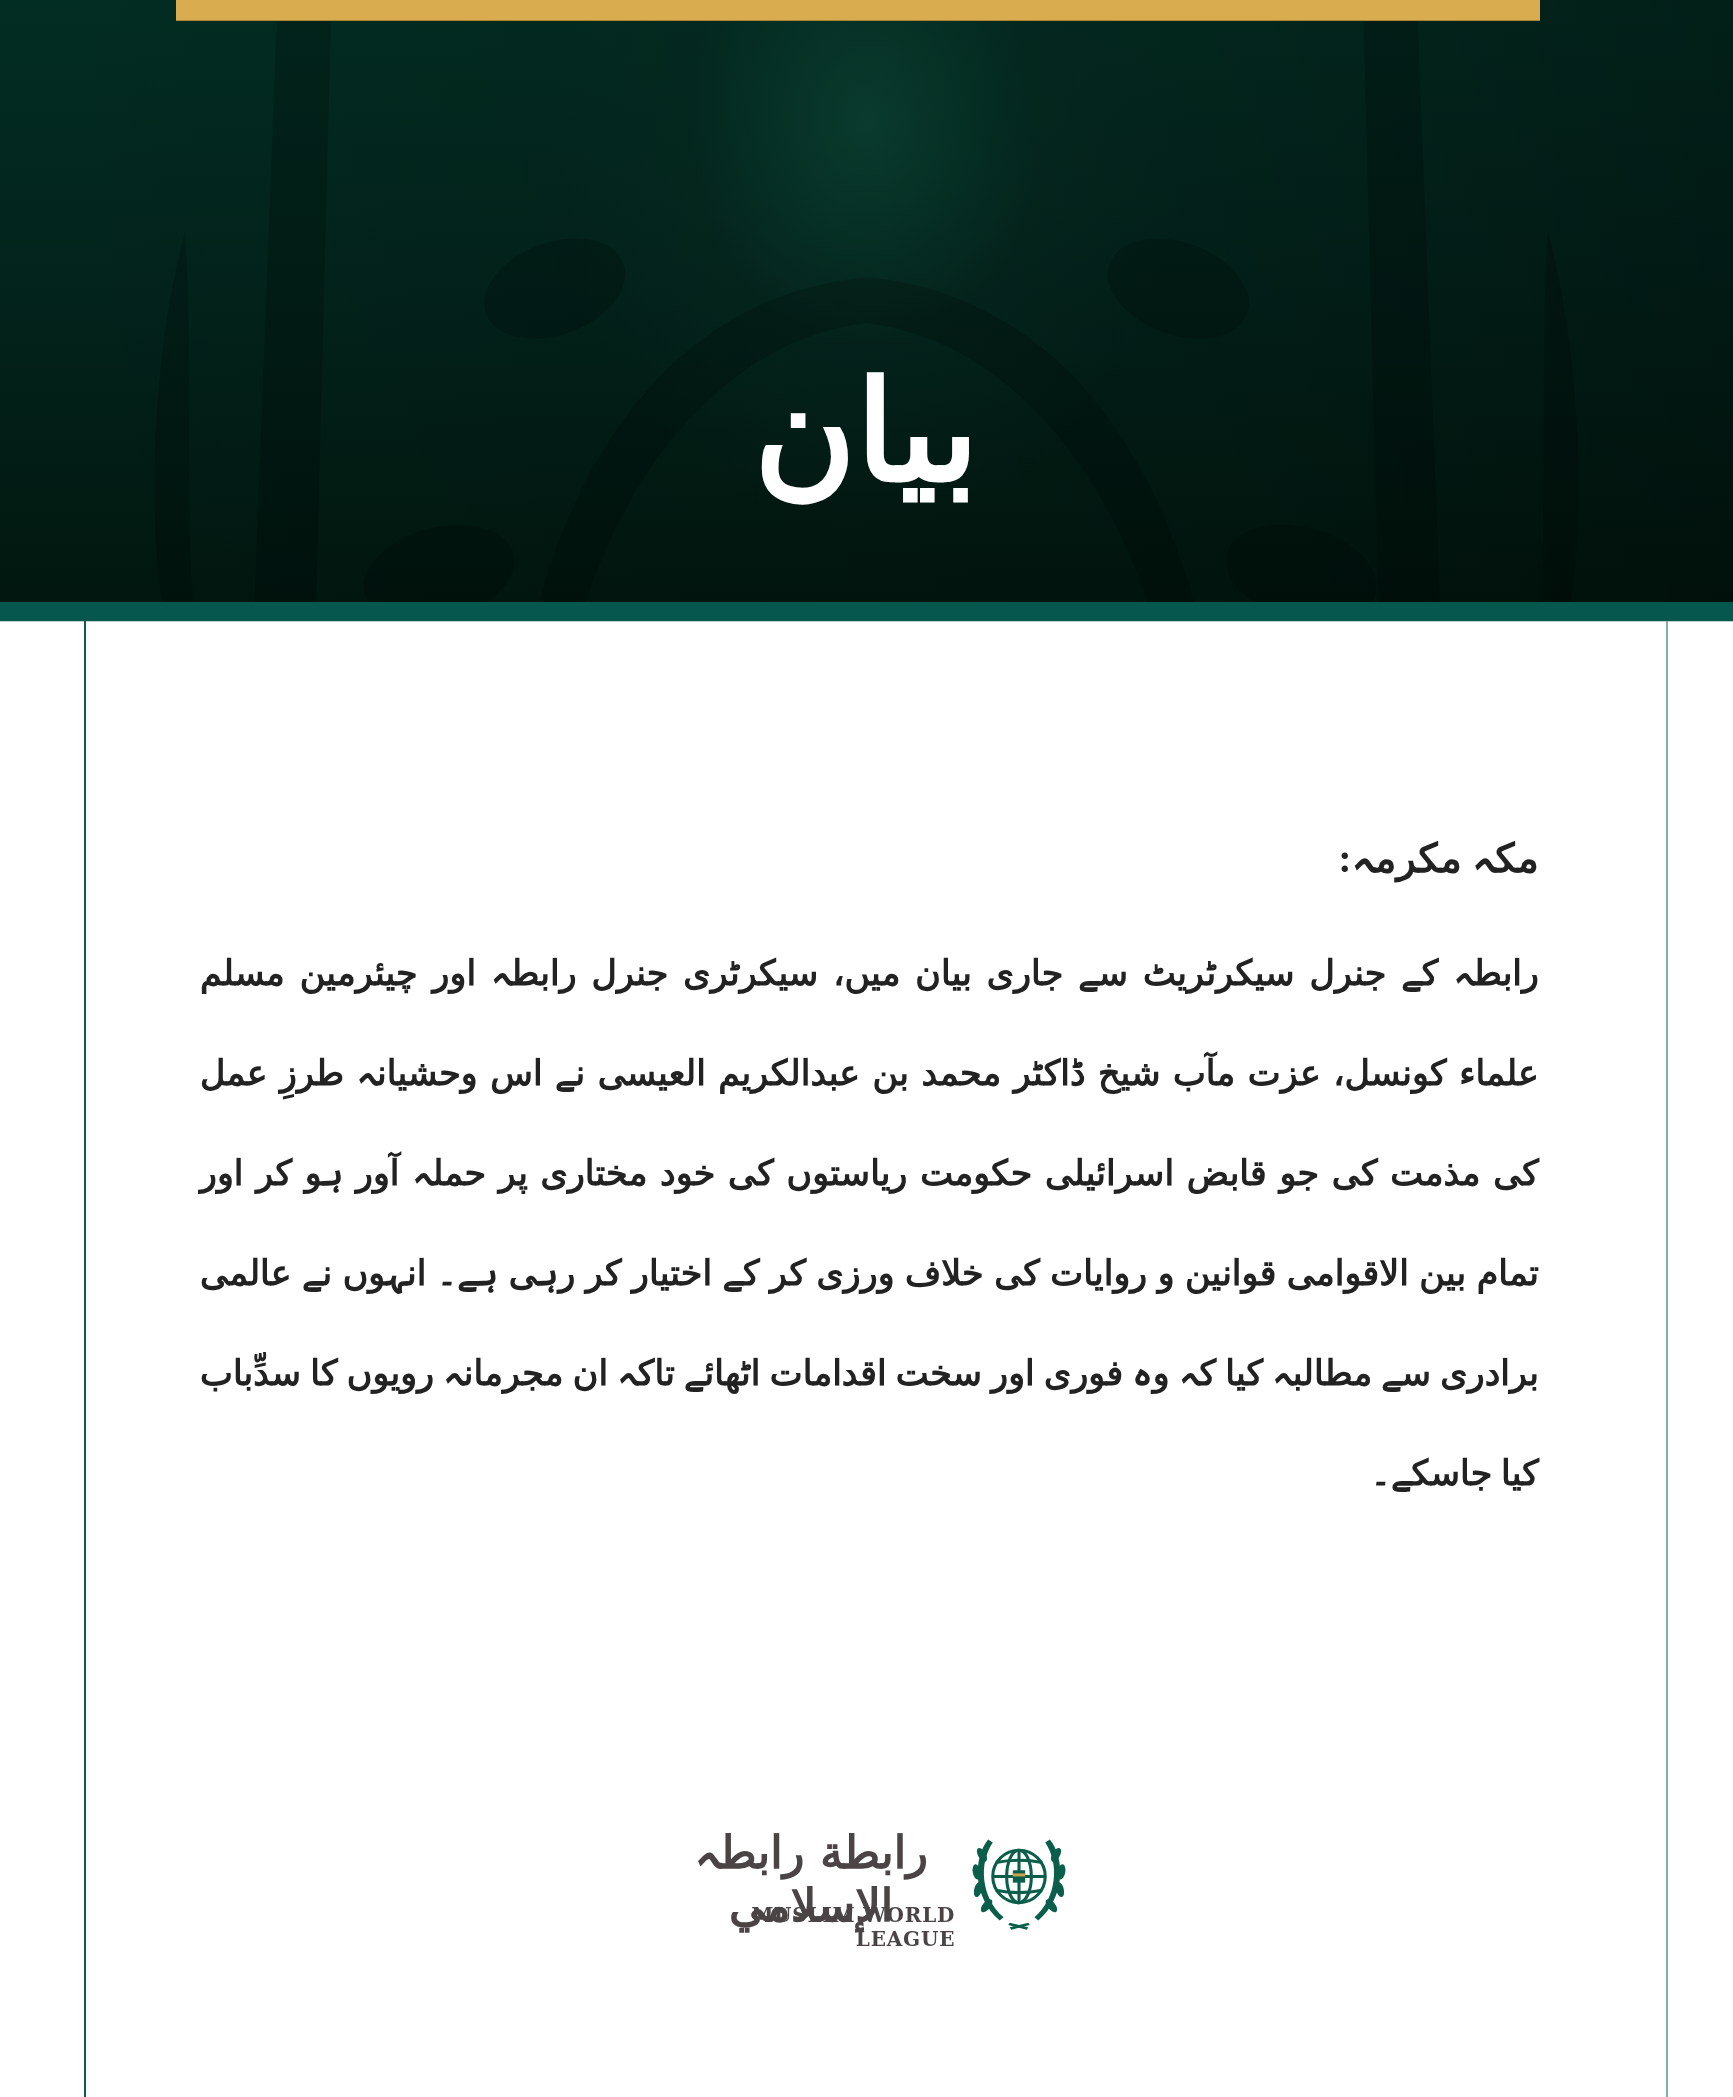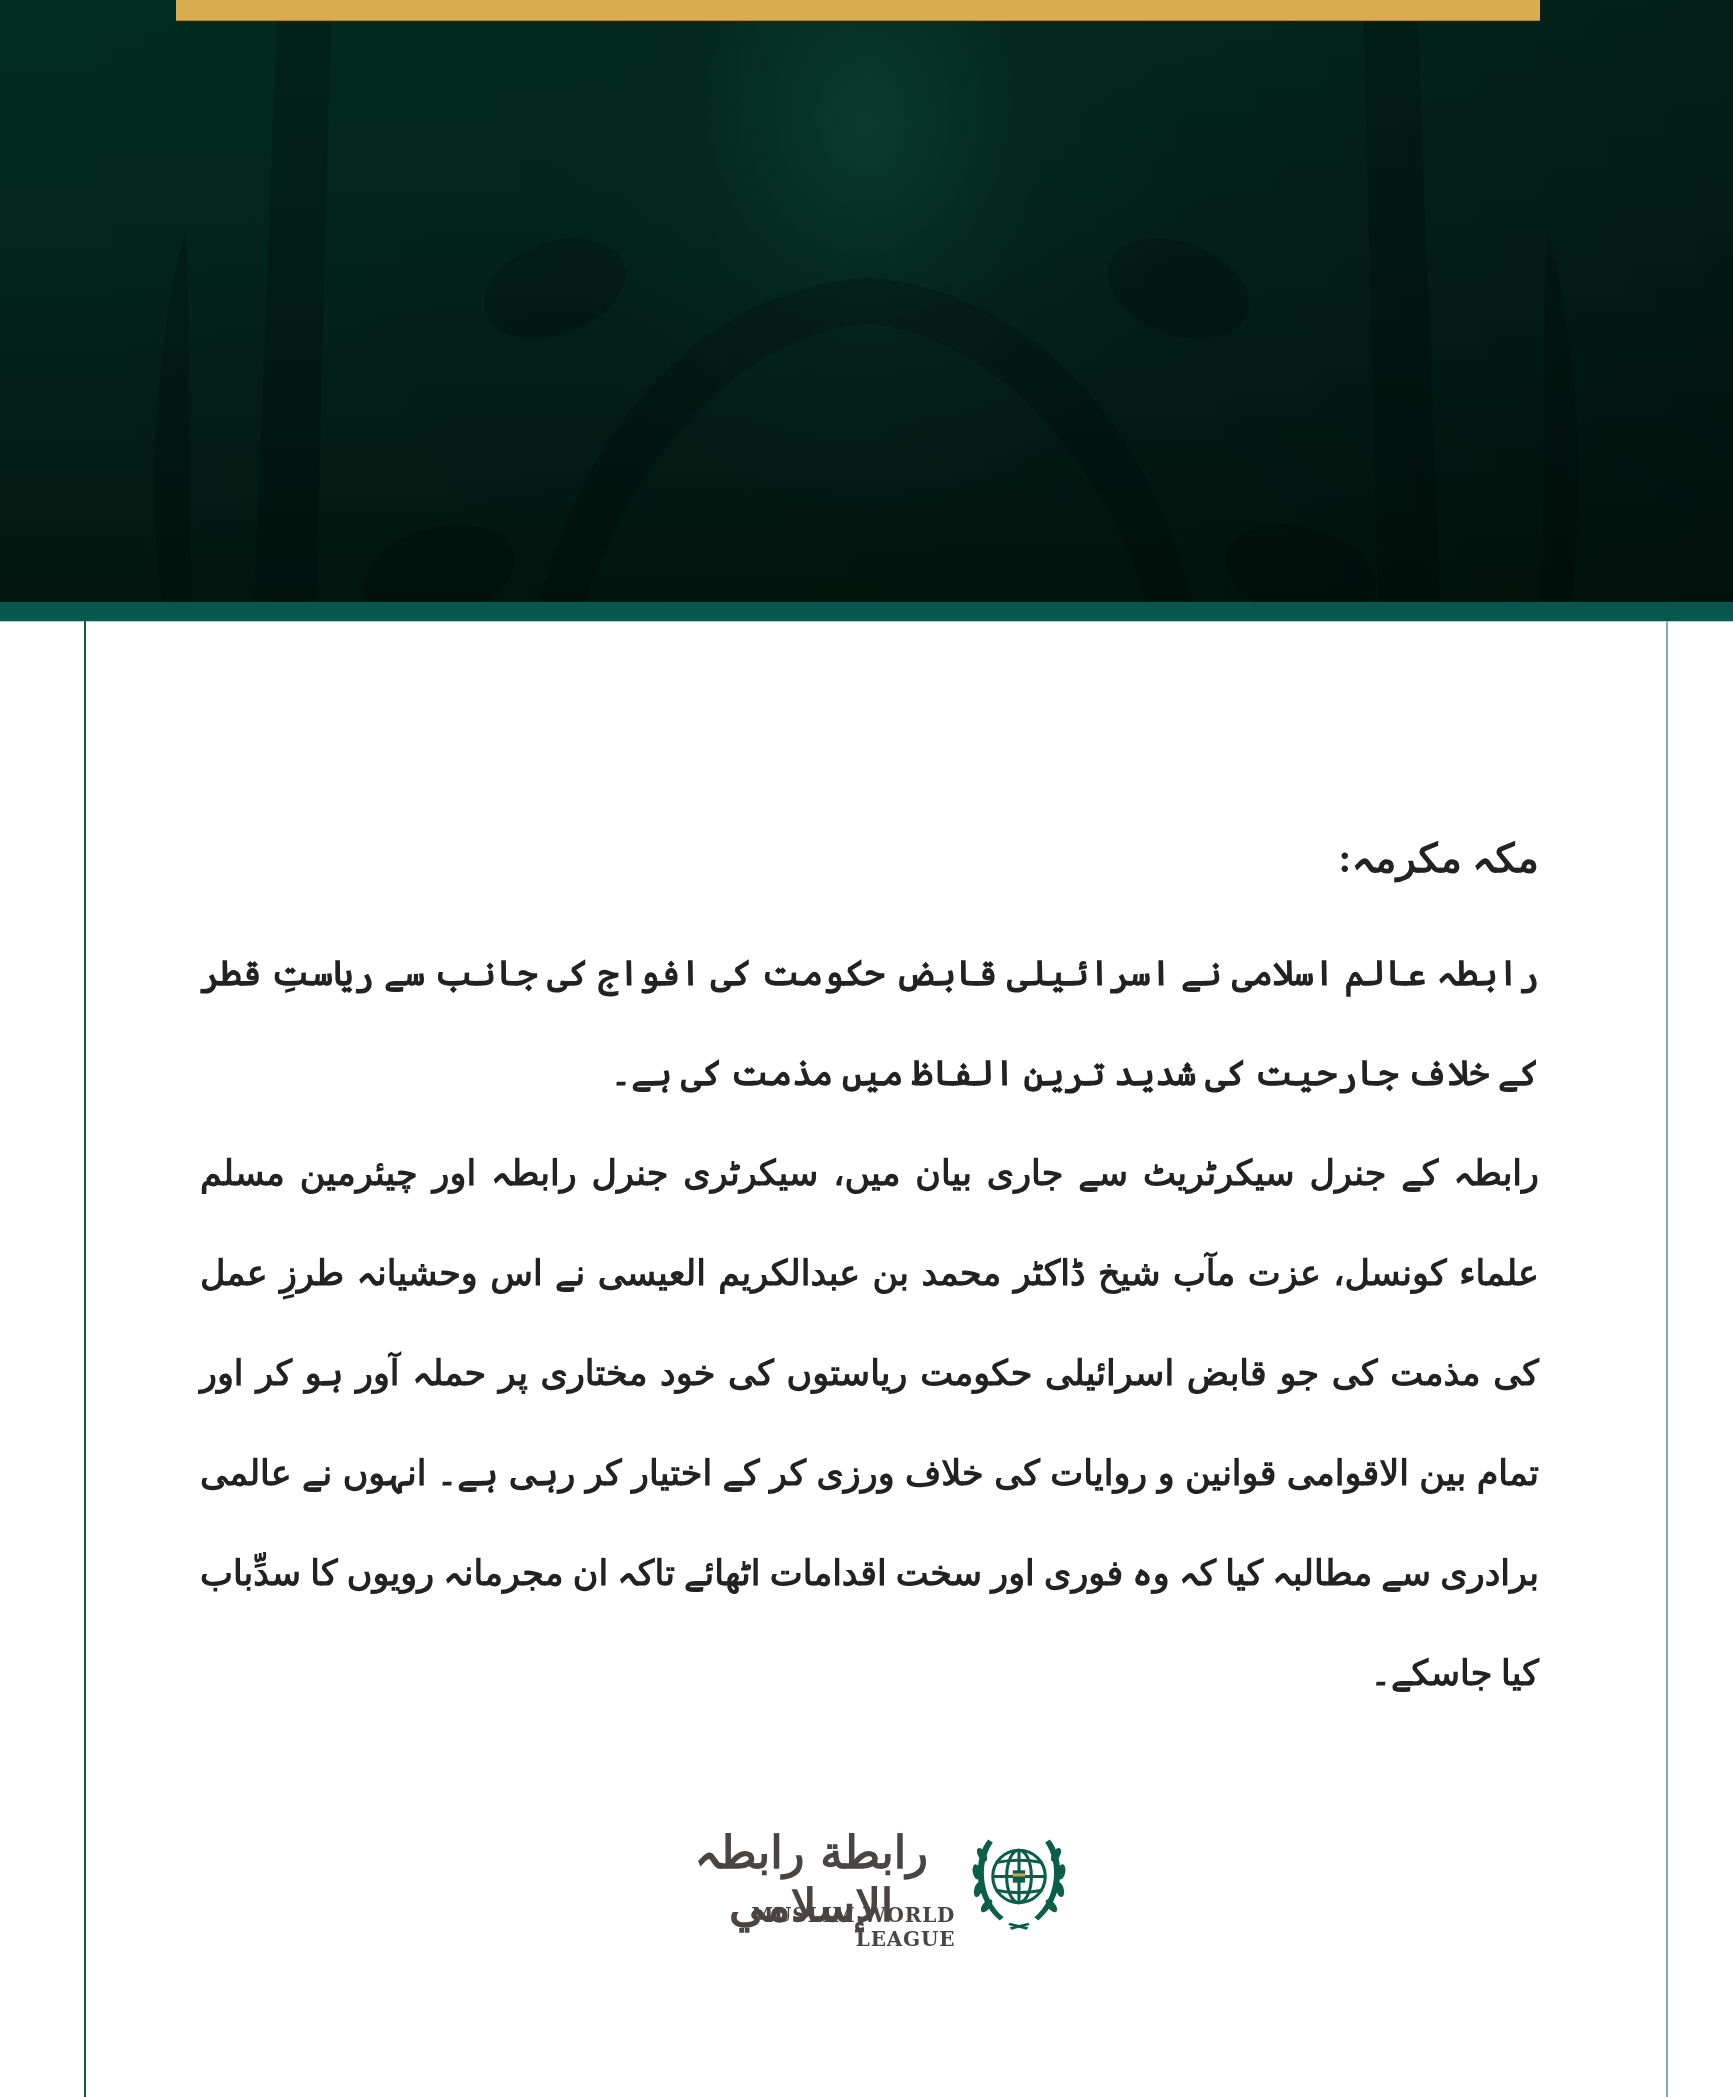--- a/index.html
+++ b/index.html
@@ -78,29 +78,29 @@
       <ellipse cx="1740" cy="1150" rx="110" ry="60" transform="rotate(60 1740 1150)"></ellipse>
       <path d="M360 0 L330 782 L410 782 L430 0 Z"></path>
       <path d="M1840 0 L1870 782 L1790 782 L1770 0 Z"></path>
       <path d="M1125 360 C900 380 760 560 700 782 L760 782 C820 600 950 440 1125 420 C1300 440 1430 600 1490 782 L1550 782 C1490 560 1350 380 1125 360 Z"></path>
       <path d="M240 300 C200 450 190 650 210 782 L250 782 C240 650 250 450 240 300 Z"></path>
       <path d="M2010 300 C2050 450 2060 650 2040 782 L2000 782 C2010 650 2000 450 2010 300 Z"></path>
     </g>
   </svg>
   <div class="shade"></div>
   <div class="gold-bar"></div>
+  <div class="title">بیان</div>
 </div>
 
 <div class="teal-band"></div>
 <div class="frame-left"></div>
 <div class="frame-right"></div>
 
 <div class="content">
   <div class="dateline">مکہ مکرمہ:</div>
-  <p class="para">رابطہ عالم اسلامی نے اسرائیلی قابض حکومت کی افواج کی جانب سے ریاستِ قطر کے خلاف جارحیت کی شدید ترین الفاظ میں مذمت کی ہے۔</p>
   <p class="para">رابطہ کے جنرل سیکرٹریٹ سے جاری بیان میں، سیکرٹری جنرل رابطہ اور چیئرمین مسلم علماء کونسل، عزت مآب شیخ ڈاکٹر محمد بن عبدالکریم العیسی نے اس وحشیانہ طرزِ عمل کی مذمت کی جو قابض اسرائیلی حکومت ریاستوں کی خود مختاری پر حملہ آور ہو کر اور تمام بین الاقوامی قوانین و روایات کی خلاف ورزی کر کے اختیار کر رہی ہے۔ انہوں نے عالمی برادری سے مطالبہ کیا کہ وہ فوری اور سخت اقدامات اٹھائے تاکہ ان مجرمانہ رویوں کا سدِّباب کیا جاسکے۔</p>
 </div>
 
 <div class="logo">
   <div class="logo-arabic">رابطة رابطہ الإسلامي</div>
   <div class="logo-english">MUSLIM WORLD LEAGUE</div>
   <svg class="logo-emblem" viewBox="0 0 140 140">
     <g fill="none" stroke="#0b5e4a" stroke-width="4">
       <circle cx="70" cy="68" r="34"></circle>
       <ellipse cx="70" cy="68" rx="16" ry="34"></ellipse>

